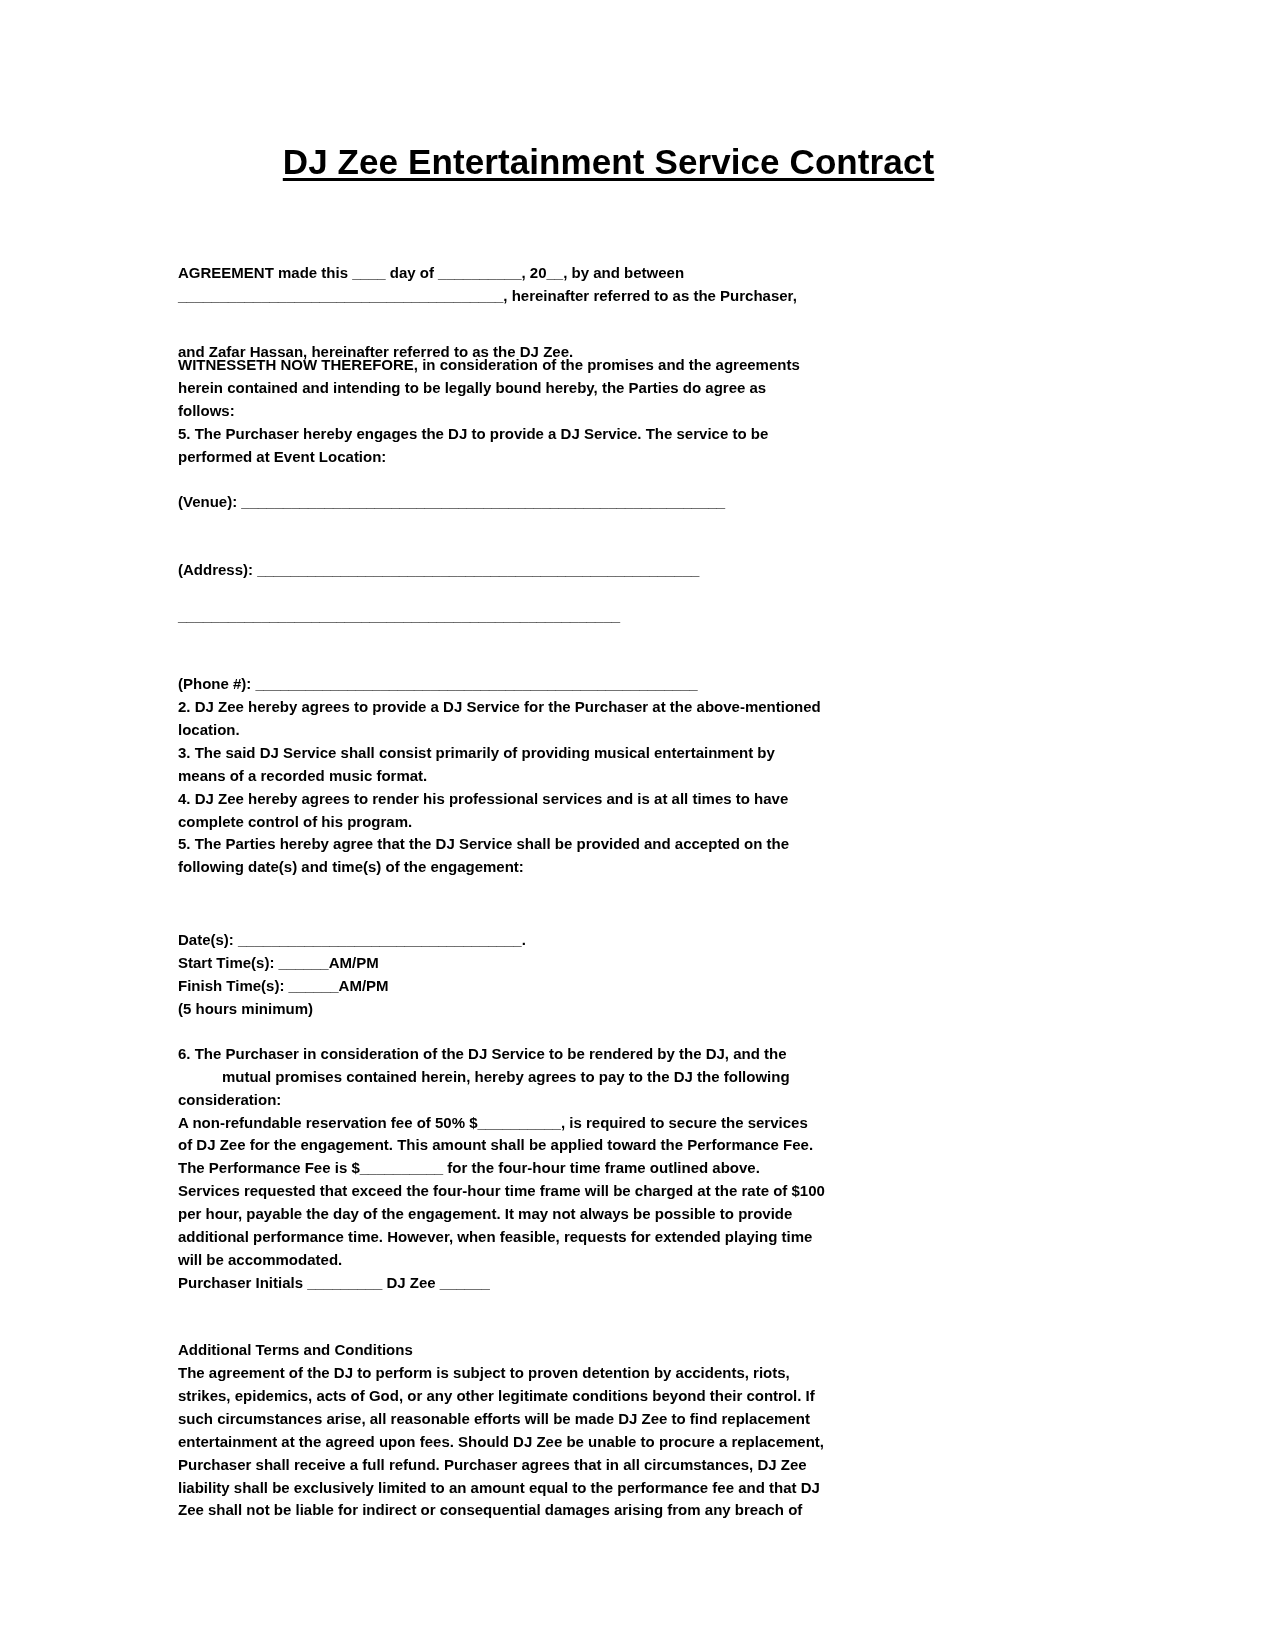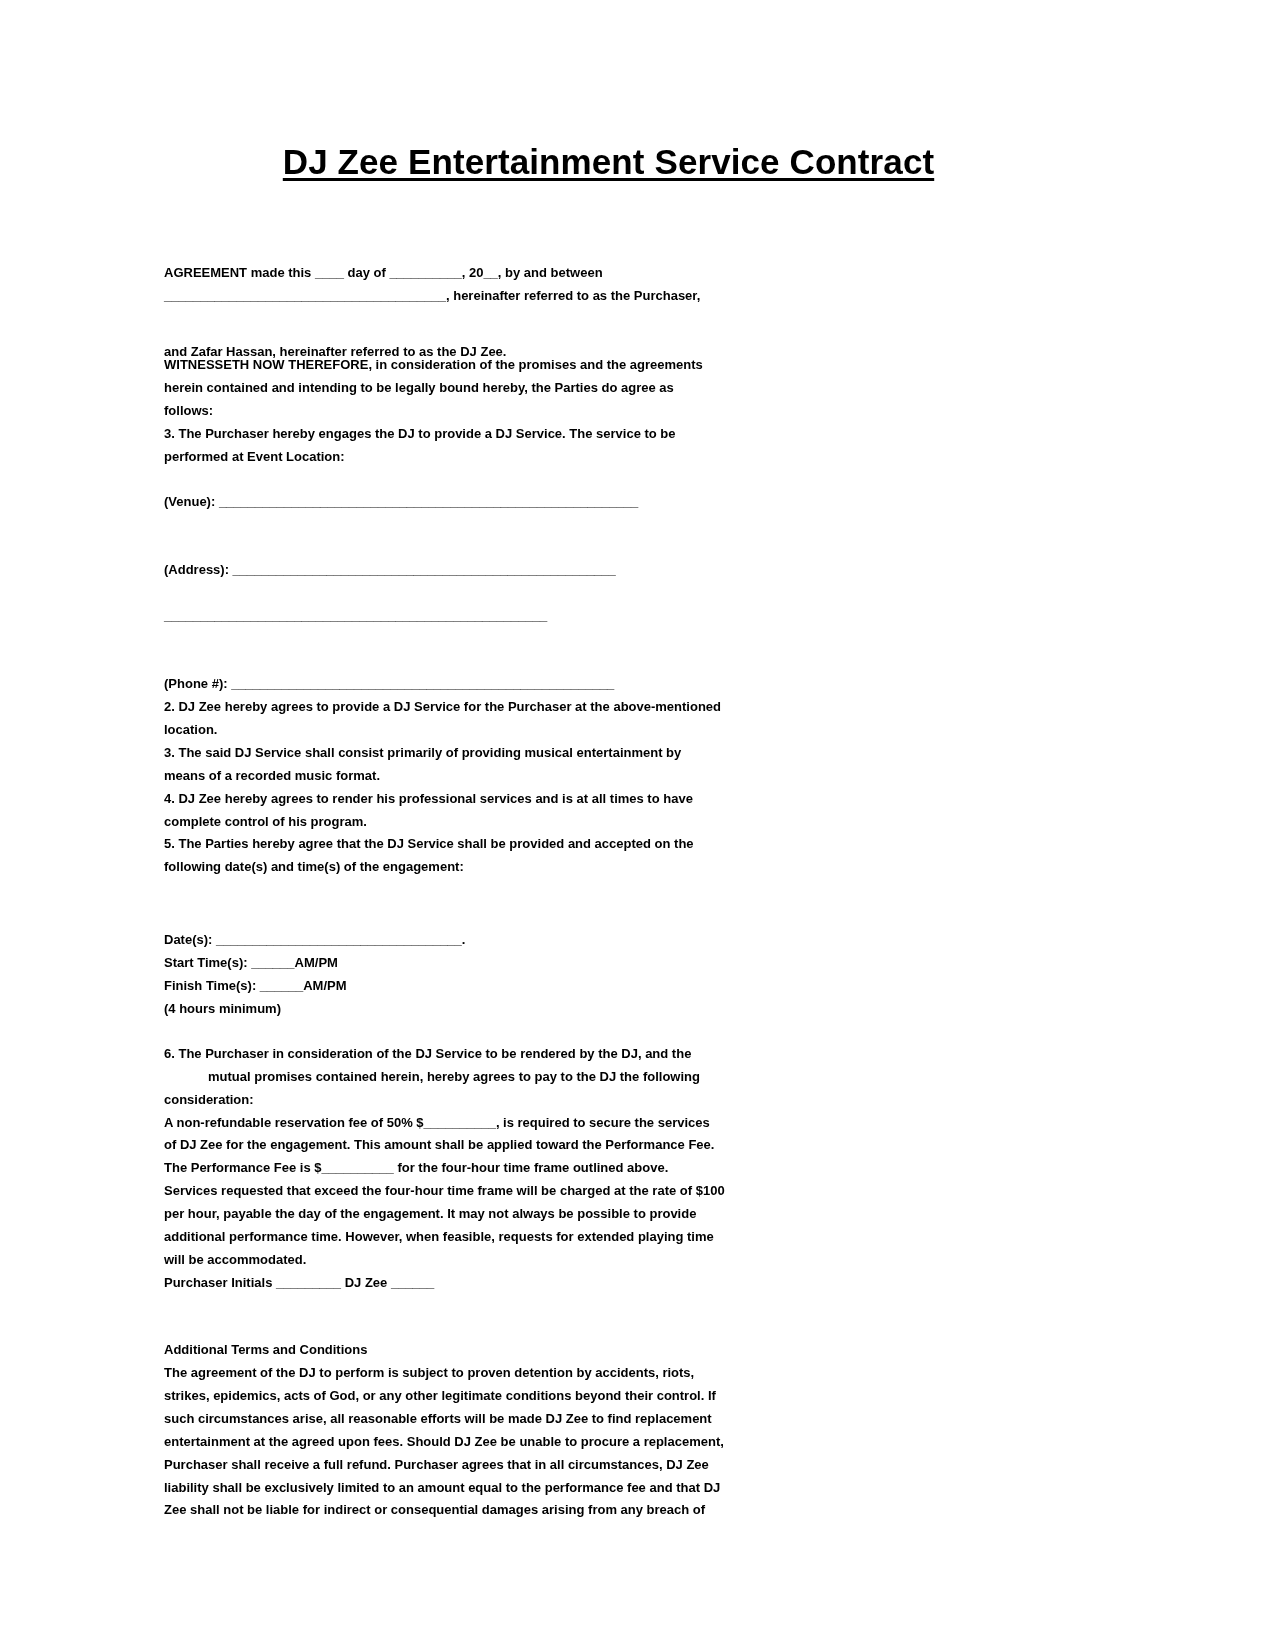--- a/index.html
+++ b/index.html
@@ -3,53 +3,53 @@
 <meta charset="utf-8">
 <style>
   html, body { margin: 0; padding: 0; background: #ffffff; }
   body { width: 1275px; height: 1650px; position: relative; overflow: hidden;
          font-family: "Liberation Sans", sans-serif; color: #000; }
   .page { position: absolute; left: 0; top: 0; width: 1275px; height: 1650px; background: #fff; }
   .title { position: absolute; left: 0; width: 1275px; top: 142px; text-align: center;
            font-size: 35px; font-weight: bold; text-decoration: underline; text-underline-offset: 4px;
            letter-spacing: 0.1px; }
   .title span { margin-left: -58px; }
-  .line { position: absolute; left: 164px; font-size: 13px; font-weight: bold; white-space: pre;
+  .line { position: absolute; left: 178px; font-size: 15px; font-weight: bold; white-space: pre;
           line-height: 23px; height: 23px; }
 </style>
 </head>
 <body>
 
 <div class="page">
   <div class="title"><span>DJ Zee Entertainment Service Contract</span></div>
   <div id="lines">
       <div class="line" style="top: 261px;">AGREEMENT made this ____ day of __________, 20__, by and between</div>
       <div class="line" style="top: 284px;">_______________________________________, hereinafter referred to as the Purchaser,</div>
       <div class="line" style="top: 307px; margin-top: 33px;">and Zafar Hassan, hereinafter referred to as the DJ Zee.</div>
       <div class="line" style="top: 353px;">WITNESSETH NOW THEREFORE, in consideration of the promises and the agreements</div>
       <div class="line" style="top: 376px;">herein contained and intending to be legally bound hereby, the Parties do agree as</div>
       <div class="line" style="top: 399px;">follows:</div>
-      <div class="line" style="top: 422px;">3. The Purchaser hereby engages the DJ to provide a DJ Service. The service to be</div>
+      <div class="line" style="top: 422px;">5. The Purchaser hereby engages the DJ to provide a DJ Service. The service to be</div>
       <div class="line" style="top: 445px;">performed at Event Location:</div>
       <div class="line" style="top: 490px;">(Venue): __________________________________________________________</div>
       <div class="line" style="top: 558px;">(Address): _____________________________________________________</div>
       <div class="line" style="top: 604px;">_____________________________________________________</div>
       <div class="line" style="top: 672px;">(Phone #): _____________________________________________________</div>
       <div class="line" style="top: 695px;">2. DJ Zee hereby agrees to provide a DJ Service for the Purchaser at the above-mentioned</div>
       <div class="line" style="top: 718px;">location.</div>
       <div class="line" style="top: 741px;">3. The said DJ Service shall consist primarily of providing musical entertainment by</div>
       <div class="line" style="top: 764px;">means of a recorded music format.</div>
       <div class="line" style="top: 787px;">4. DJ Zee hereby agrees to render his professional services and is at all times to have</div>
       <div class="line" style="top: 810px;">complete control of his program.</div>
       <div class="line" style="top: 832px;">5. The Parties hereby agree that the DJ Service shall be provided and accepted on the</div>
       <div class="line" style="top: 855px;">following date(s) and time(s) of the engagement:</div>
       <div class="line" style="top: 928px;">Date(s): __________________________________.</div>
       <div class="line" style="top: 951px;">Start Time(s): ______AM/PM</div>
       <div class="line" style="top: 974px;">Finish Time(s): ______AM/PM</div>
-      <div class="line" style="top: 997px;">(4 hours minimum)</div>
+      <div class="line" style="top: 997px;">(5 hours minimum)</div>
       <div class="line" style="top: 1042px;">6. The Purchaser in consideration of the DJ Service to be rendered by the DJ, and the</div>
       <div class="line" style="top: 1065px; margin-left: 44px;">mutual promises contained herein, hereby agrees to pay to the DJ the following</div>
       <div class="line" style="top: 1088px;">consideration:</div>
       <div class="line" style="top: 1111px;">A non-refundable reservation fee of 50% $__________, is required to secure the services</div>
       <div class="line" style="top: 1133px;">of DJ Zee for the engagement. This amount shall be applied toward the Performance Fee.</div>
       <div class="line" style="top: 1156px;">The Performance Fee is $__________ for the four-hour time frame outlined above.</div>
       <div class="line" style="top: 1179px;">Services requested that exceed the four-hour time frame will be charged at the rate of $100</div>
       <div class="line" style="top: 1202px;">per hour, payable the day of the engagement. It may not always be possible to provide</div>
       <div class="line" style="top: 1225px;">additional performance time. However, when feasible, requests for extended playing time</div>
       <div class="line" style="top: 1248px;">will be accommodated.</div>

